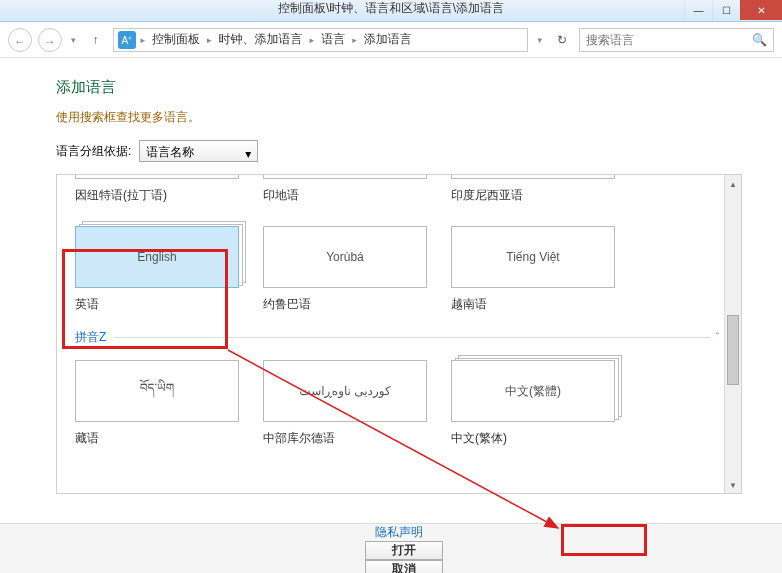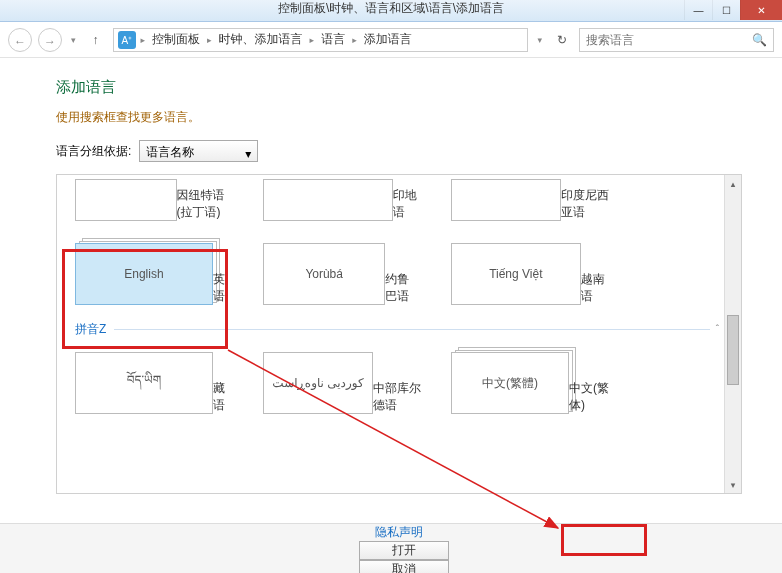--- a/index.html
+++ b/index.html
@@ -165,22 +165,22 @@
       border: 1px solid #aaa;
     }
     .lang-row {
       display: flex;
       gap: 30px;
       padding: 4px 10px 10px 10px;
     }
     .lang-tile-wrap {
       width: 158px;
       display: flex;
-      flex-direction: row;
-      align-items: flex-end;
+      flex-direction: column;
+      align-items: flex-start;
     }
     .lang-tile {
       width: 164px;
       height: 62px;
       border: 1px solid #bbb;
       background: #fff;
       display: flex;
       align-items: center;
       justify-content: center;
       position: relative;
@@ -237,29 +237,30 @@
       display: flex;
       align-items: center;
       padding: 0 40px 0 56px;
       flex-direction: column;
     }
     .privacy-link {
       color: #1a6fc4;
     }
     .footer-spacer { flex: 1; }
     .btn {
-      width: 90px;
+      width: 78px;
       height: 24px;
       border: 1px solid #adadad;
       background: linear-gradient(#fdfdfd, #ececec);
       display: flex;
       align-items: center;
       justify-content: center;
       margin-left: 10px;
       color: #333;
+      font-weight: bold;
     }
     .annotation-arrow {
       position: absolute;
       pointer-events: none;
     }
   </style>
 </head>
 <body>
 
 <div class="titlebar">

